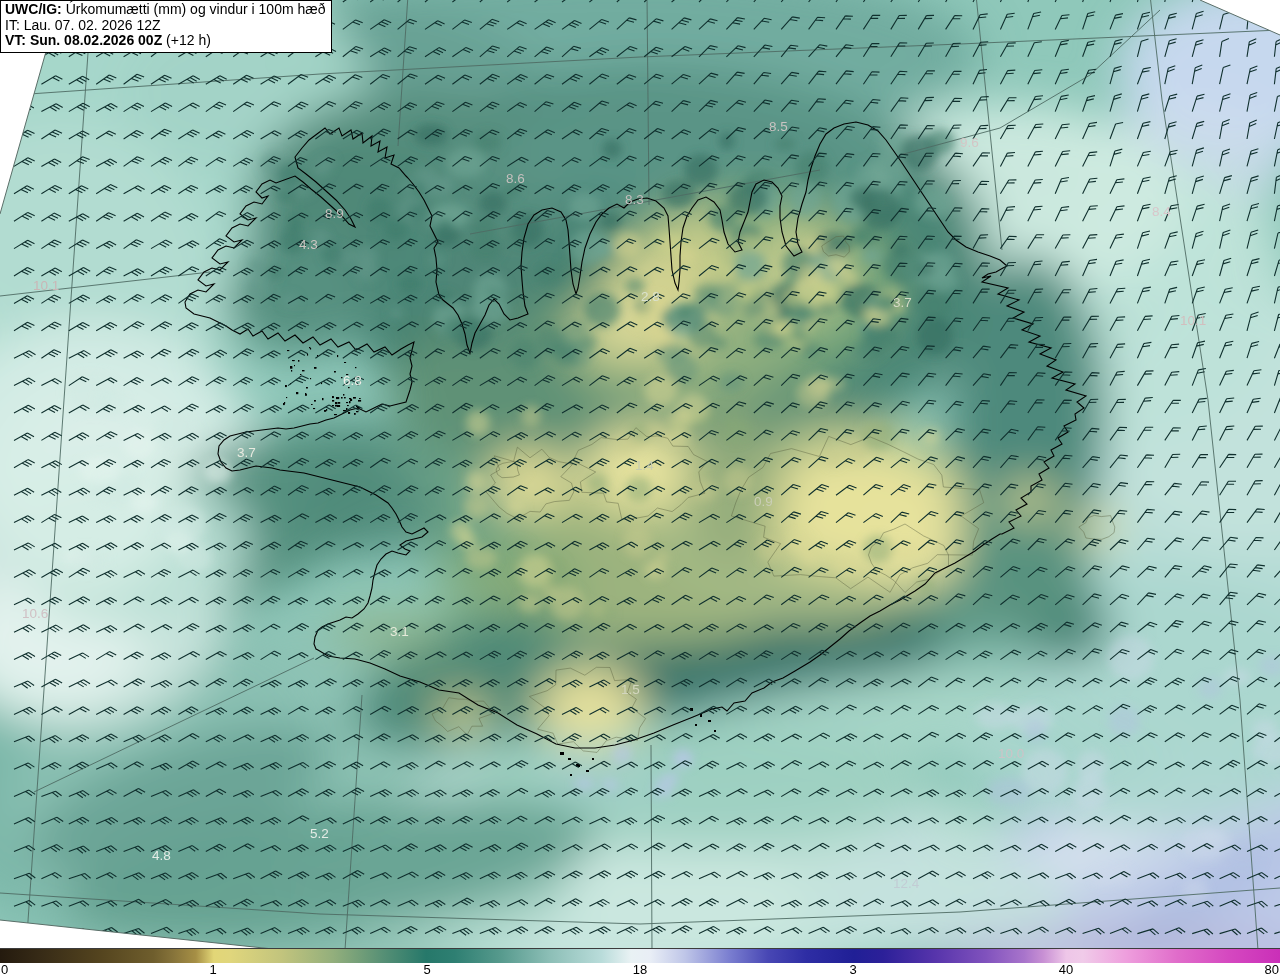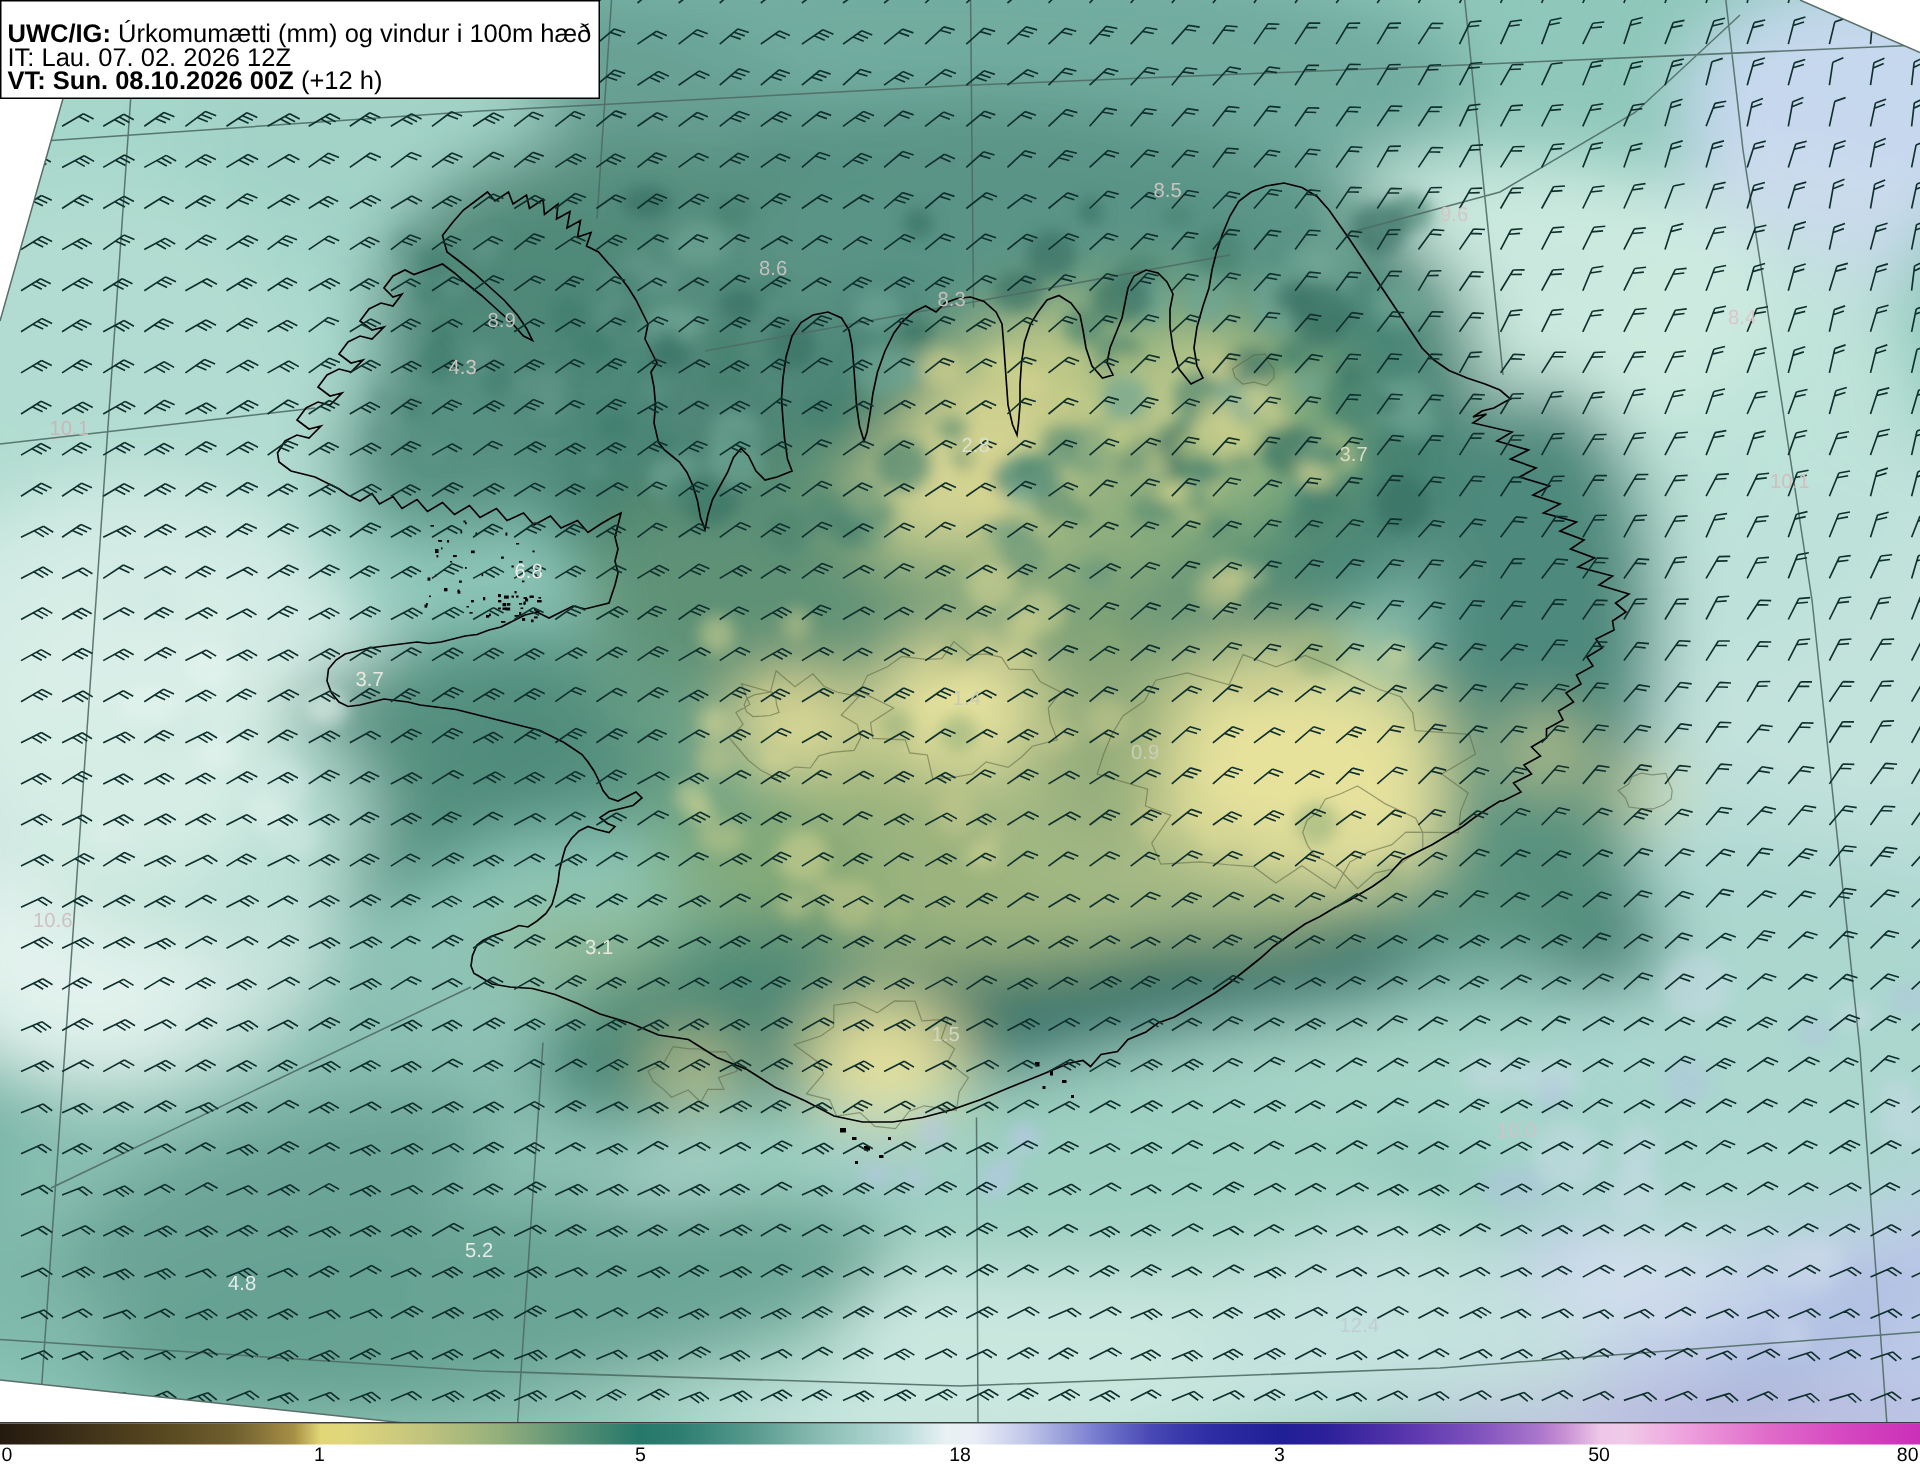--- a/index.html
+++ b/index.html
@@ -1,15 +1,15 @@
 <!DOCTYPE html>
 <html><head><meta charset="utf-8"><style>
 html,body{margin:0;padding:0;background:#fff;width:1280px;height:978px;overflow:hidden}
 #wrap{position:relative;width:1280px;height:978px;font-family:"Liberation Sans",sans-serif}
-#titlebox{position:absolute;left:0;top:0;background:#fff;border:1px solid #000;padding:14px 5px 3px 4px;z-index:9;line-height:15.6px;font-size:17px;white-space:nowrap}
+#titlebox{position:absolute;left:0;top:0;background:#fff;border:1px solid #000;padding:1px 5px 3px 4px;z-index:9;line-height:15.6px;font-size:14px;white-space:nowrap}
 #titlebox .b{font-weight:bold}
 #cbar{position:absolute;left:0;top:948px;width:1280px;height:15px;border-top:1.5px solid #3c3c3c;background:linear-gradient(to right,#241a0e 0%,#362a16 3%,#55451f 8%,#6f5e2d 12%,#86733a 13.5%,#a68f45 15.3%,#e2d677 16.7%,#e0d67c 18%,#c2c47d 22%,#93af7c 26%,#558f75 30%,#26786a 33.3%,#2e7f72 35.5%,#55998c 39%,#8dbfb7 43%,#b9dcda 47%,#e9f2f4 49.3%,#e9eef6 50.8%,#bfc6e8 53.5%,#7a7ed0 57%,#4847b4 60%,#2e2da4 63%,#201f96 66.7%,#2c2099 69%,#5634ab 73%,#8052bd 77%,#a874cb 80%,#c890d4 81.5%,#eec6e8 83.3%,#f0cbe9 84.6%,#ee9edd 88%,#e06cca 92%,#d548c0 96%,#ca2fb8 100%)}
 #clab{position:absolute;left:0;top:963px;width:1280px;height:15px;background:#fff;border-bottom:2px solid #000}
 .cl{position:absolute;top:0;font-size:13px;color:#000;line-height:14px}
 </style></head><body>
 <div id="wrap">
 <svg width="1280" height="948" viewBox="0 0 1280 948">
 <defs>
 <filter id="b1" x="-15%" y="-15%" width="130%" height="130%">
           <feGaussianBlur stdDeviation="22"></feGaussianBlur>
@@ -494,16 +494,16 @@
       <polygon points="0,920 273,949 0,949" fill="#fff"></polygon>
       <path fill="none" stroke="#5a6e68" stroke-width="1" d="M47 48L0 214M1200 0L1280 35M0 920L273 949"></path>
 </svg>
 <div id="cbar"></div>
 <div id="clab">
       <div class="cl" style="left:1px">0</div>
       <div class="cl" style="left:213px;transform:translateX(-50%)">1</div>
       <div class="cl" style="left:427px;transform:translateX(-50%)">5</div>
       <div class="cl" style="left:640px;transform:translateX(-50%)">18</div>
       <div class="cl" style="left:853px;transform:translateX(-50%)">3</div>
-      <div class="cl" style="left:1066px;transform:translateX(-50%)">50</div>
+      <div class="cl" style="left:1066px;transform:translateX(-50%)">40</div>
       <div class="cl" style="right:1px">80</div>
     </div>
-<div id="titlebox"><span class="b">UWC/IG:</span> Úrkomumætti (mm) og vindur i 100m hæð<br>IT: Lau. 07. 02. 2026 12Z<br><span class="b">VT: Sun. 08.10.2026 00Z</span> (+12 h)</div>
+<div id="titlebox"><span class="b">UWC/IG:</span> Úrkomumætti (mm) og vindur i 100m hæð<br>IT: Lau. 07. 02. 2026 12Z<br><span class="b">VT: Sun. 08.02.2026 00Z</span> (+12 h)</div>
 </div>
 </body></html>

